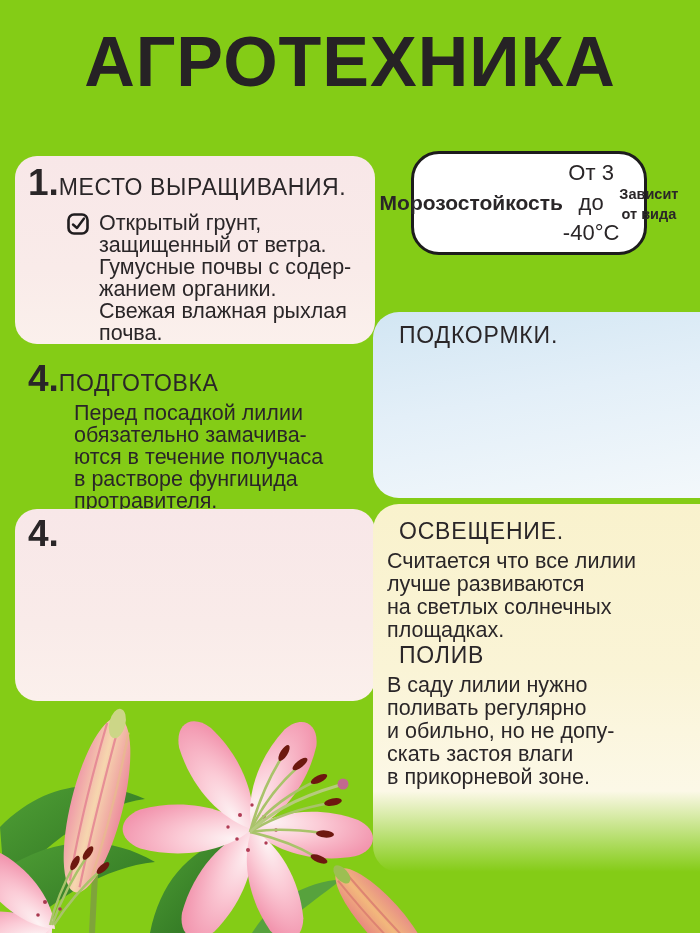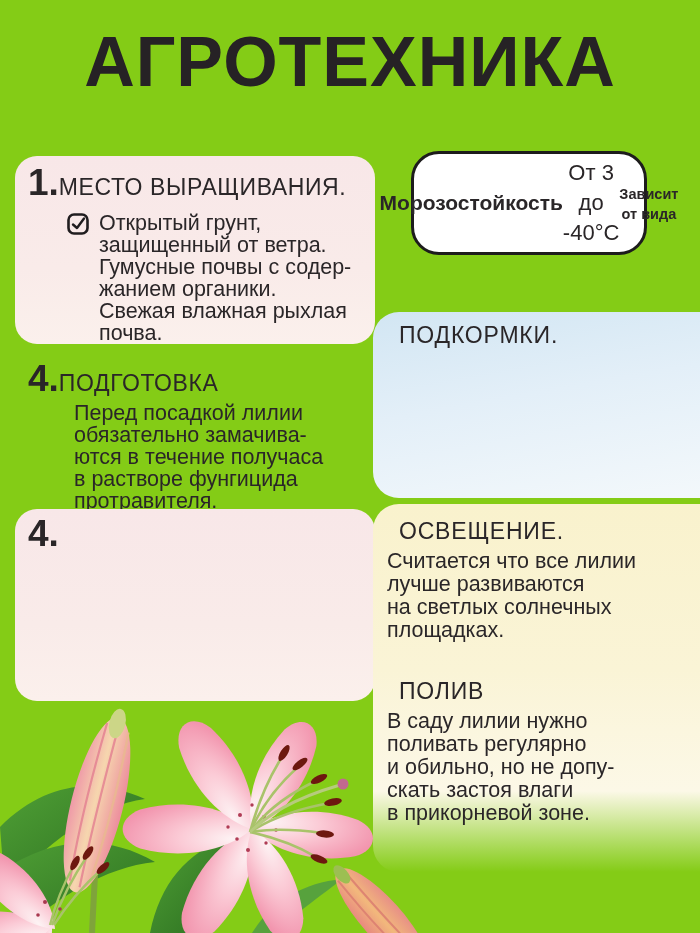--- a/index.html
+++ b/index.html
@@ -52,21 +52,21 @@
     white-space:pre-line;
   }
   .rc-body{
     margin:6px 0 0 2px;
     font-size:21.5px;line-height:23px;font-weight:400;
     white-space:pre-line;
   }
   .indent{margin-left:46px;}
   .bullet-row{display:flex;margin:6px 0 0 39px;}
   .checkbox{flex:0 0 auto;width:22px;height:22px;margin:3px 10px 0 0;}
-  .water-group{margin-top:36px;}
+  .water-group{}
   
   .frost-box{
     position:absolute;left:399px;top:151px;width:236px;height:104px;
     box-sizing:border-box;border:3px solid #1d1c1c;border-radius:28px;
     background:#ffffff;
     display:flex;flex-direction:row;align-items:center;justify-content:center;
     text-align:center;
     margin-left:12px;
   }
   .frost-title{font-size:21px;font-weight:600;line-height:26px;}

